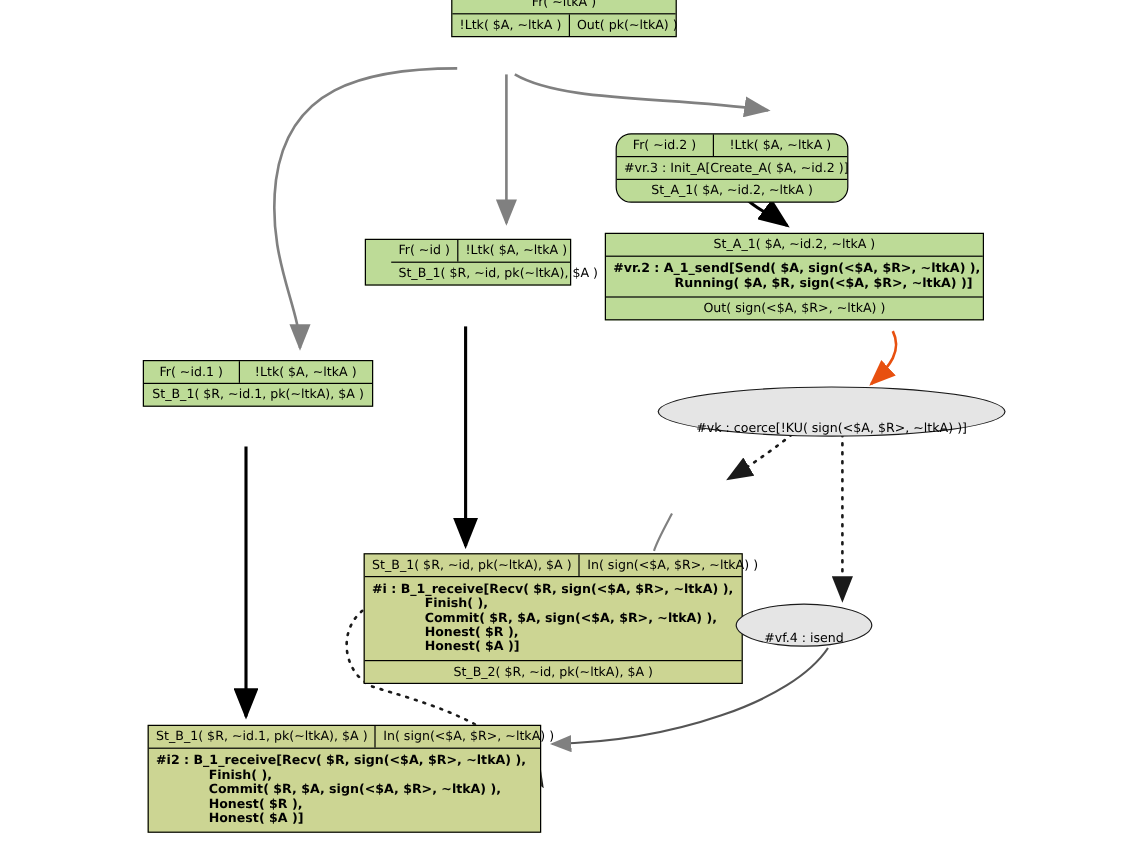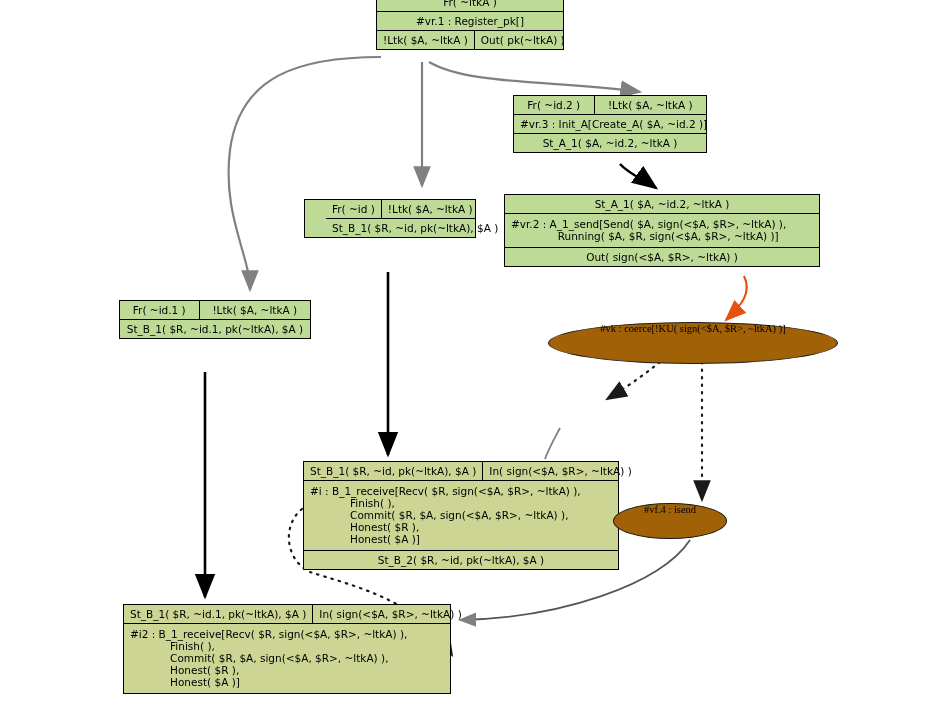--- a/index.html
+++ b/index.html
@@ -53,33 +53,33 @@
     align-items: center;
     justify-content: center;
   }
   .cell:last-child { border-right: none; }
   .cell.multiline {
     white-space: pre;
     display: block;
     text-align: left;
     line-height: 12px;
     padding: 4px 6px 5px 6px;
+    font-weight: bold;
   }
   .ellipse {
     position: absolute;
     border: 1.6px solid #1a1a1a;
     border-radius: 50%;
-    background: #a16207;
-    display: flex;
-    align-items: flex-start;
+    background: #e5e5e5;
+    display: flex;
+    align-items: flex-end;
     justify-content: center;
     font-size: 10.5px;
     color: #000000;
     white-space: nowrap;
-    font-family: Liberation Serif, serif;
   }
 </style>
 </head>
 <body>
 
 <div id="graph">
 
   <svg class="edges" viewBox="0 0 941 722">
     <defs>
       <marker id="ah-gray" markerWidth="10" markerHeight="8" refX="9" refY="4" orient="auto">
@@ -120,29 +120,26 @@
 
     <path d="M302,509 C282,525 285,560 310,572 C350,585 420,600 452,655" fill="none" stroke="#1a1a1a" stroke-width="2.2" stroke-dasharray="1.5,6" stroke-linecap="round" marker-end="url(#ah-dot)"></path>
 
   </svg>
 
   <div class="node" style="left:376px; top:-8px; width:188px;">
     <div class="row">
       <div class="cell">Fr( ~ltkA )</div>
     </div>
     <div class="row">
-      <div class="cell">#vr.1 : Register_pk[]</div>
-    </div>
-    <div class="row">
       <div class="cell">!Ltk( $A, ~ltkA )</div>
       <div class="cell">Out( pk(~ltkA) )</div>
     </div>
   </div>
 
-  <div class="node" style="left:513px; top:95px; width:194px;">
+  <div class="node" style="left:513px; top:111px; width:194px;border-radius:13px;">
     <div class="row">
       <div class="cell">Fr( ~id.2 )</div>
       <div class="cell">!Ltk( $A, ~ltkA )</div>
     </div>
     <div class="row">
       <div class="cell">#vr.3 : Init_A[Create_A( $A, ~id.2 )]</div>
     </div>
     <div class="row">
       <div class="cell">St_A_1( $A, ~id.2, ~ltkA )</div>
     </div>

